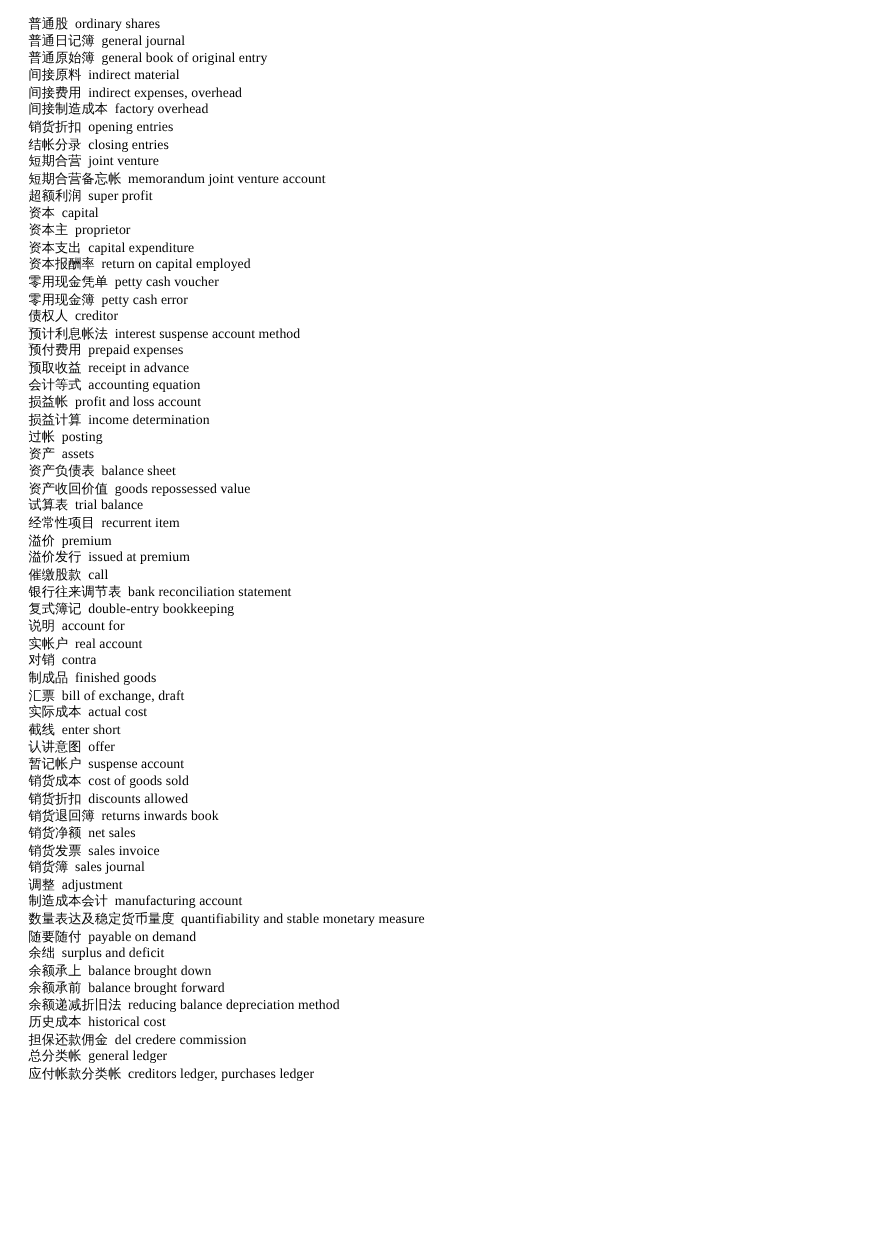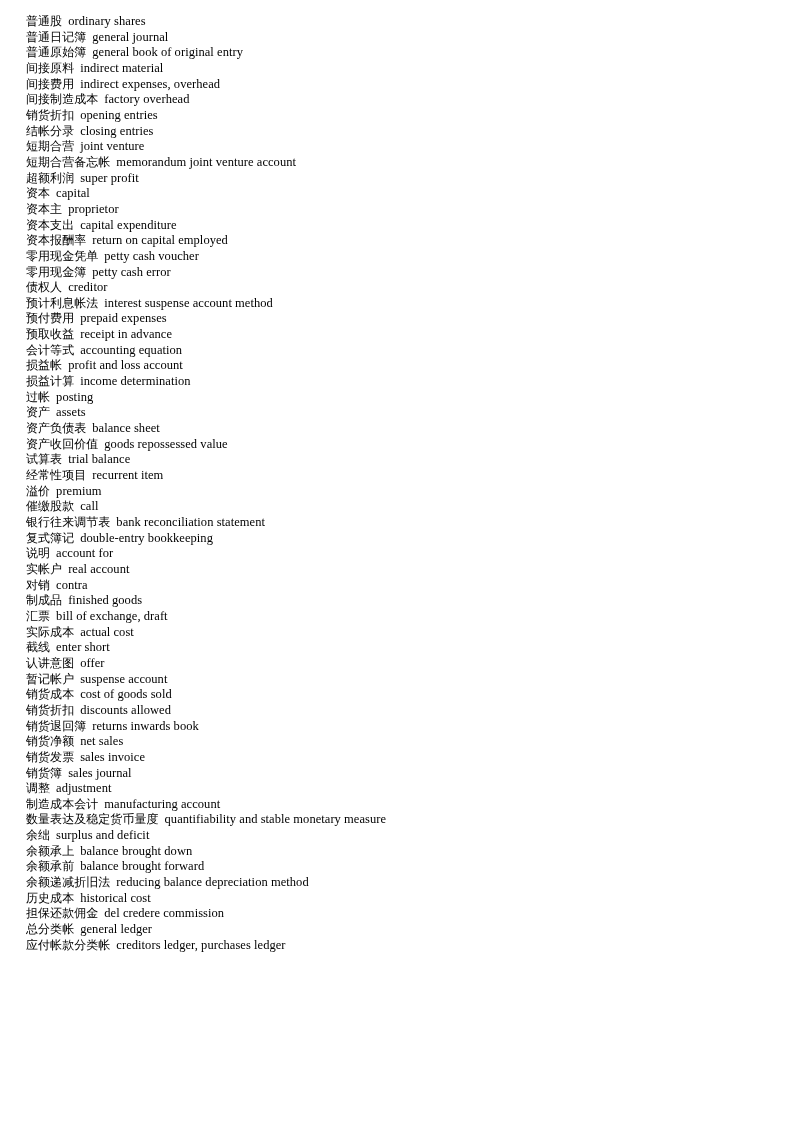--- a/index.html
+++ b/index.html
@@ -76,20 +76,21 @@
       <li class="entry"><span class="term">会计等式</span><span class="gap"></span><span class="definition">accounting equation</span></li>
       <li class="entry"><span class="term">损益帐</span><span class="gap"></span><span class="definition">profit and loss account</span></li>
       <li class="entry"><span class="term">损益计算</span><span class="gap"></span><span class="definition">income determination</span></li>
       <li class="entry"><span class="term">过帐</span><span class="gap"></span><span class="definition">posting</span></li>
       <li class="entry"><span class="term">资产</span><span class="gap"></span><span class="definition">assets</span></li>
       <li class="entry"><span class="term">资产负债表</span><span class="gap"></span><span class="definition">balance sheet</span></li>
       <li class="entry"><span class="term">资产收回价值</span><span class="gap"></span><span class="definition">goods repossessed value</span></li>
       <li class="entry"><span class="term">试算表</span><span class="gap"></span><span class="definition">trial balance</span></li>
       <li class="entry"><span class="term">经常性项目</span><span class="gap"></span><span class="definition">recurrent item</span></li>
       <li class="entry"><span class="term">溢价</span><span class="gap"></span><span class="definition">premium</span></li>
+      <li class="entry"><span class="term">溢价发行</span><span class="gap"></span><span class="definition">issued at premium</span></li>
       <li class="entry"><span class="term">催缴股款</span><span class="gap"></span><span class="definition">call</span></li>
       <li class="entry"><span class="term">银行往来调节表</span><span class="gap"></span><span class="definition">bank reconciliation statement</span></li>
       <li class="entry"><span class="term">复式簿记</span><span class="gap"></span><span class="definition">double-entry bookkeeping</span></li>
       <li class="entry"><span class="term">说明</span><span class="gap"></span><span class="definition">account for</span></li>
       <li class="entry"><span class="term">实帐户</span><span class="gap"></span><span class="definition">real account</span></li>
       <li class="entry"><span class="term">对销</span><span class="gap"></span><span class="definition">contra</span></li>
       <li class="entry"><span class="term">制成品</span><span class="gap"></span><span class="definition">finished goods</span></li>
       <li class="entry"><span class="term">汇票</span><span class="gap"></span><span class="definition">bill of exchange, draft</span></li>
       <li class="entry"><span class="term">实际成本</span><span class="gap"></span><span class="definition">actual cost</span></li>
       <li class="entry"><span class="term">截线</span><span class="gap"></span><span class="definition">enter short</span></li>
@@ -97,20 +98,21 @@
       <li class="entry"><span class="term">暂记帐户</span><span class="gap"></span><span class="definition">suspense account</span></li>
       <li class="entry"><span class="term">销货成本</span><span class="gap"></span><span class="definition">cost of goods sold</span></li>
       <li class="entry"><span class="term">销货折扣</span><span class="gap"></span><span class="definition">discounts allowed</span></li>
       <li class="entry"><span class="term">销货退回簿</span><span class="gap"></span><span class="definition">returns inwards book</span></li>
       <li class="entry"><span class="term">销货净额</span><span class="gap"></span><span class="definition">net sales</span></li>
       <li class="entry"><span class="term">销货发票</span><span class="gap"></span><span class="definition">sales invoice</span></li>
       <li class="entry"><span class="term">销货簿</span><span class="gap"></span><span class="definition">sales journal</span></li>
       <li class="entry"><span class="term">调整</span><span class="gap"></span><span class="definition">adjustment</span></li>
       <li class="entry"><span class="term">制造成本会计</span><span class="gap"></span><span class="definition">manufacturing account</span></li>
       <li class="entry"><span class="term">数量表达及稳定货币量度</span><span class="gap"></span><span class="definition">quantifiability and stable monetary measure</span></li>
+      <li class="entry"><span class="term">随要随付</span><span class="gap"></span><span class="definition">payable on demand</span></li>
       <li class="entry"><span class="term">余绌</span><span class="gap"></span><span class="definition">surplus and deficit</span></li>
       <li class="entry"><span class="term">余额承上</span><span class="gap"></span><span class="definition">balance brought down</span></li>
       <li class="entry"><span class="term">余额承前</span><span class="gap"></span><span class="definition">balance brought forward</span></li>
       <li class="entry"><span class="term">余额递减折旧法</span><span class="gap"></span><span class="definition">reducing balance depreciation method</span></li>
       <li class="entry"><span class="term">历史成本</span><span class="gap"></span><span class="definition">historical cost</span></li>
       <li class="entry"><span class="term">担保还款佣金</span><span class="gap"></span><span class="definition">del credere commission</span></li>
       <li class="entry"><span class="term">总分类帐</span><span class="gap"></span><span class="definition">general ledger</span></li>
       <li class="entry"><span class="term">应付帐款分类帐</span><span class="gap"></span><span class="definition">creditors ledger, purchases ledger</span></li>
     </ul>
 </div>

